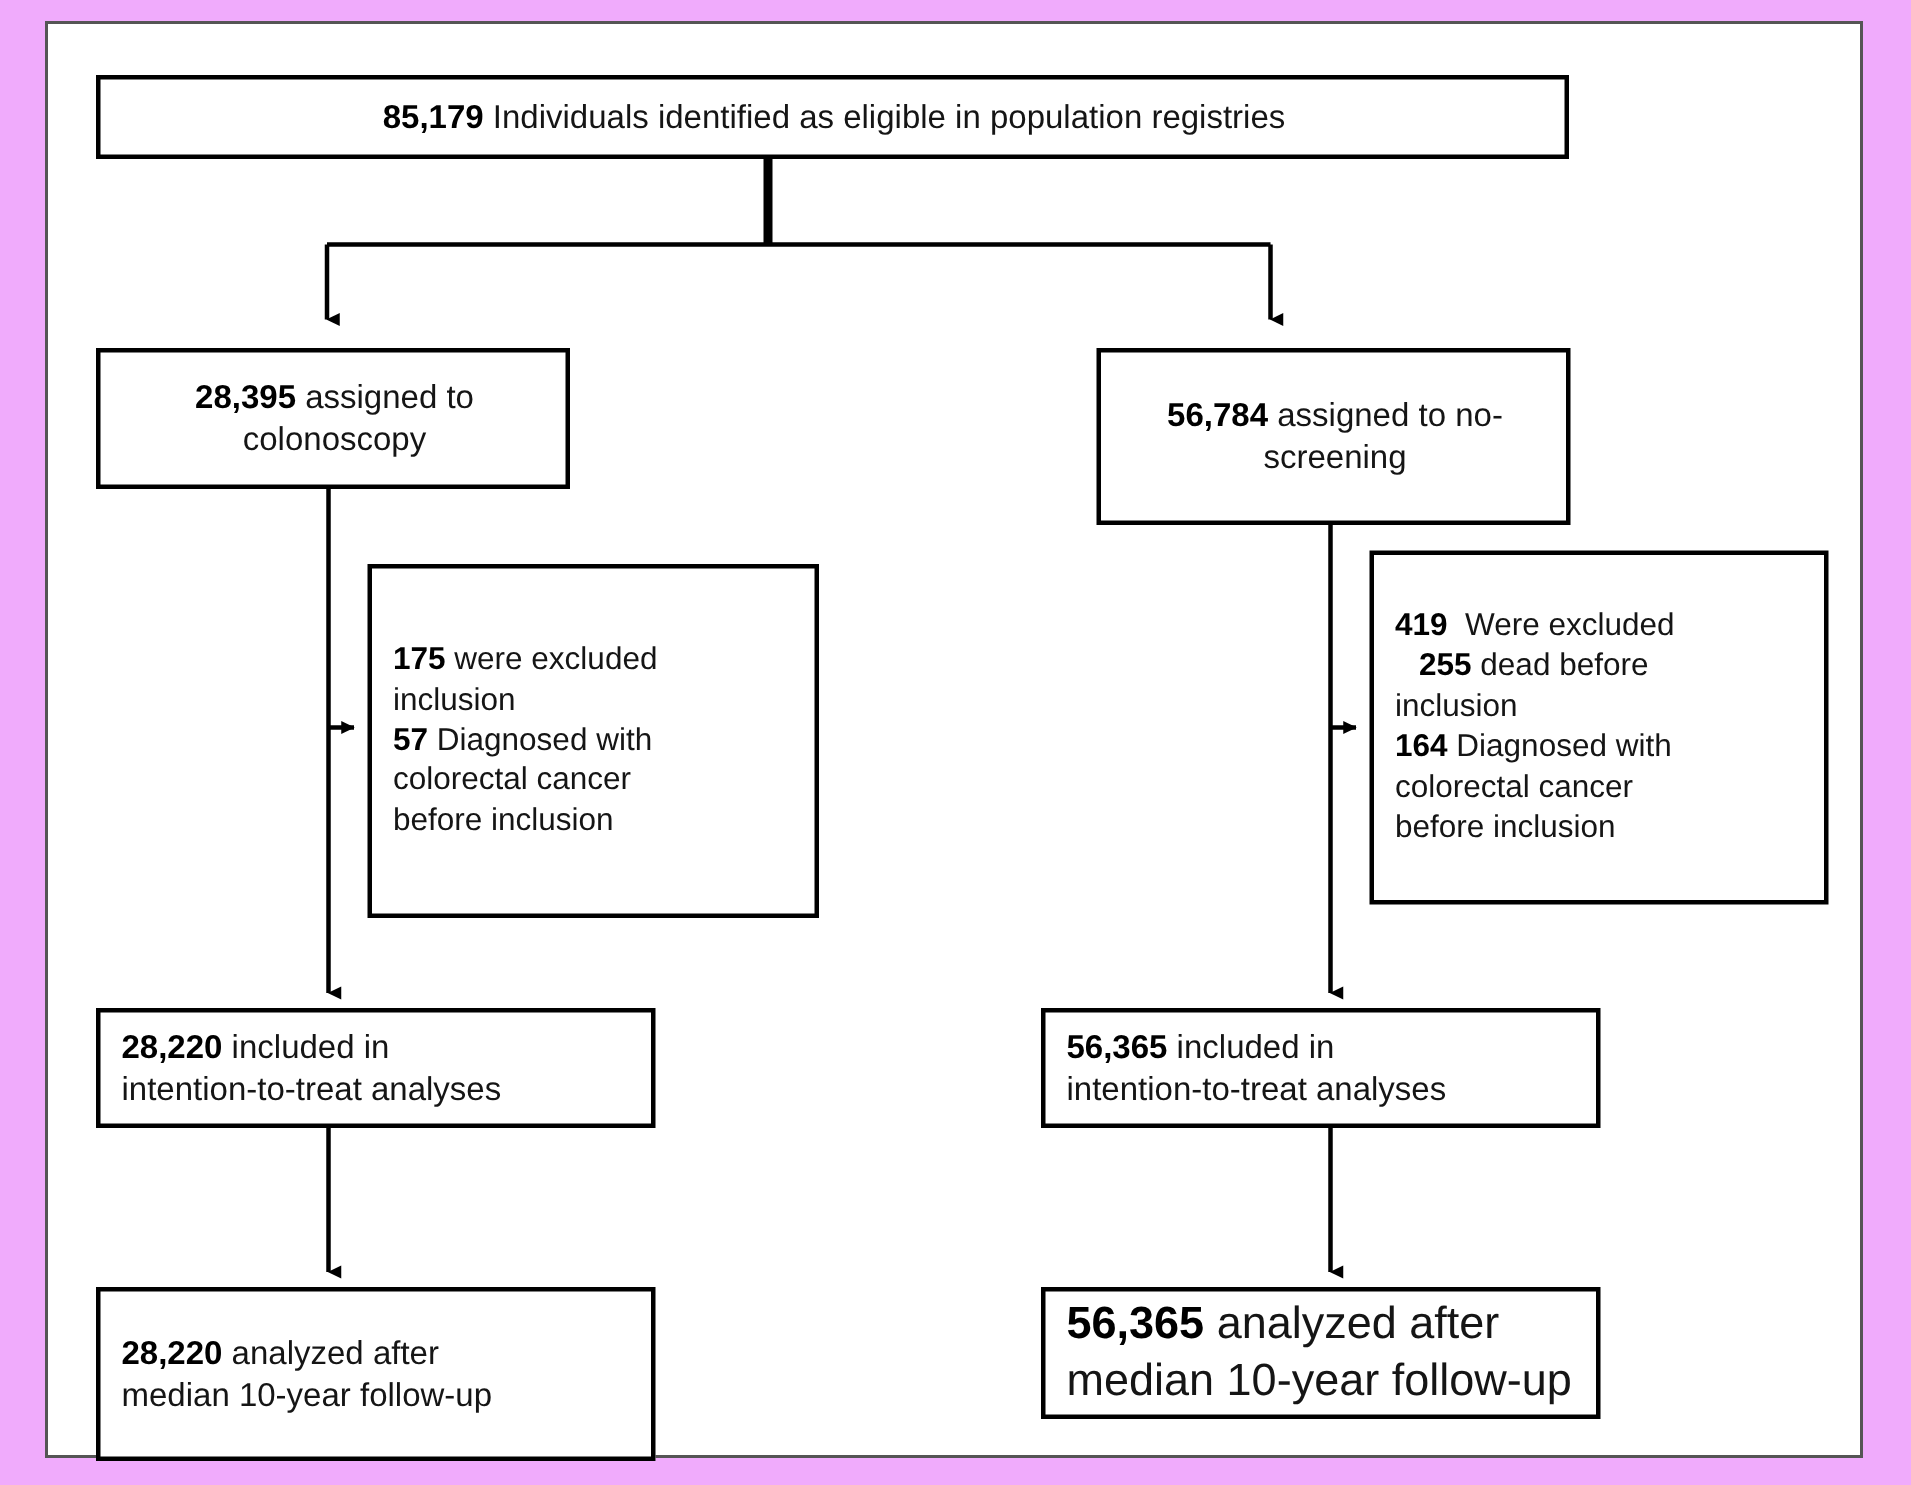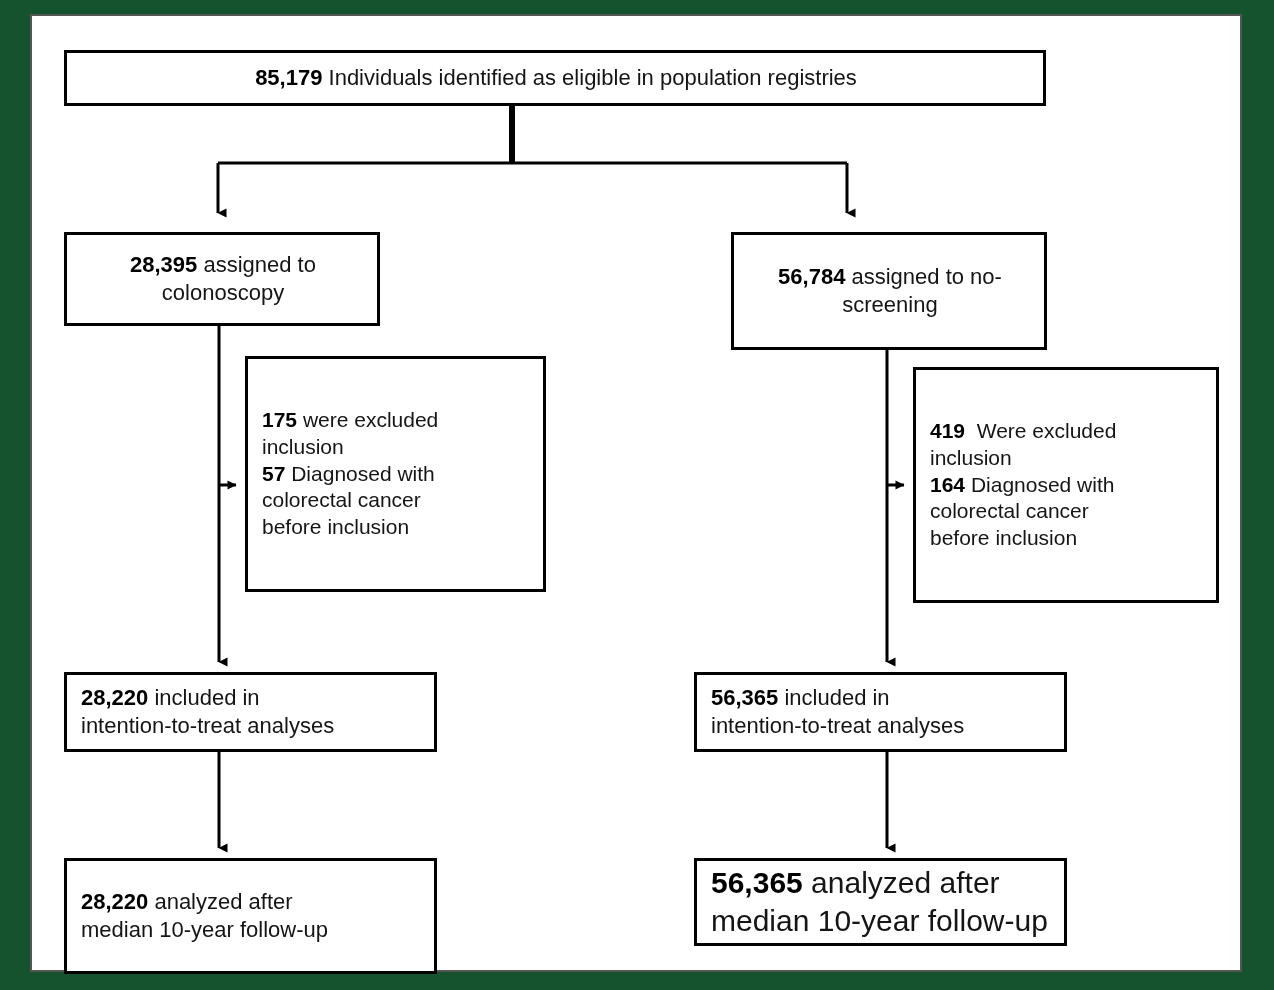--- a/index.html
+++ b/index.html
@@ -9,21 +9,21 @@
     background: #ffffff;
   }
   body {
     font-family: "Liberation Sans", "DejaVu Sans", sans-serif;
     color: #000000;
   }
   #page {
     position: relative;
     width: 1274px;
     height: 990px;
-    background: #14532d;
+    background: #f0abfc;
     overflow: hidden;
   }
   
   .figure-frame {
     position: absolute;
     left: 30px;
     top: 14px;
     width: 1212px;
     height: 958px;
     border: 2px solid #555555;
@@ -64,21 +64,21 @@
   }
   #node-colonoscopy {
     left: 64px;  top: 232px; width: 316px; height: 94px;
     font-size: 22px;
   }
   #node-noscreening {
     left: 731px; top: 232px; width: 316px; height: 118px;
     font-size: 22px;
   }
   #node-excl-left {
-    left: 245px; top: 356px; width: 301px; height: 236px;
+    left: 245px; top: 376px; width: 301px; height: 236px;
     font-size: 21px;
   }
   #node-excl-right {
     left: 913px; top: 367px; width: 306px; height: 236px;
     font-size: 21px;
   }
   #node-itt-left {
     left: 64px;  top: 672px; width: 373px; height: 80px;
     font-size: 22px;
   }
@@ -155,20 +155,21 @@
   <div class="node align-left pad-h" id="node-excl-left">
     <span class="line"><b>175</b><span> were excluded</span></span>
     <span class="line">inclusion</span>
     <span class="line"><b>57</b><span> Diagnosed with</span></span>
     <span class="line">colorectal cancer</span>
     <span class="line">before inclusion</span>
   </div>
 
   <div class="node align-left pad-h" id="node-excl-right">
     <span class="line"><b>419</b><span>  Were excluded</span></span>
+    <span class="line indent-1"><b>255</b><span> dead before</span></span>
     <span class="line">inclusion</span>
     <span class="line"><b>164</b><span> Diagnosed with</span></span>
     <span class="line">colorectal cancer</span>
     <span class="line">before inclusion</span>
   </div>
 
   <div class="node align-left pad-h" id="node-itt-left">
     <span class="line"><b>28,220</b><span> included in</span></span>
     <span class="line">intention-to-treat analyses</span>
   </div>

